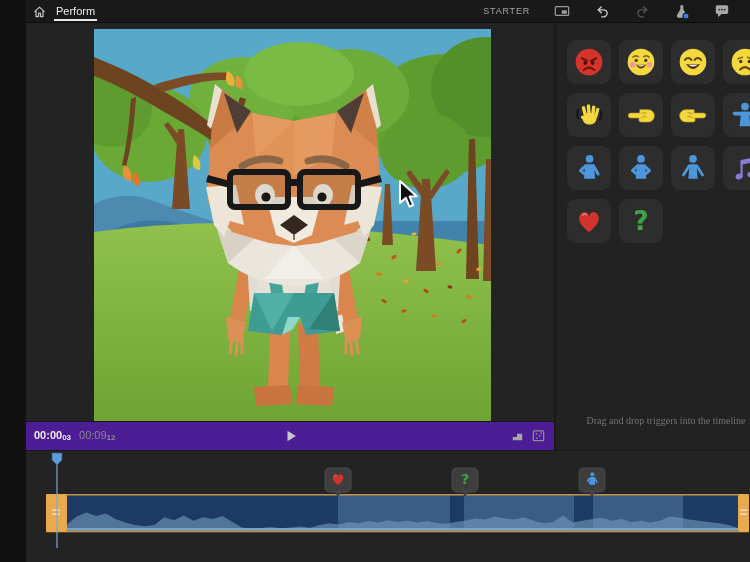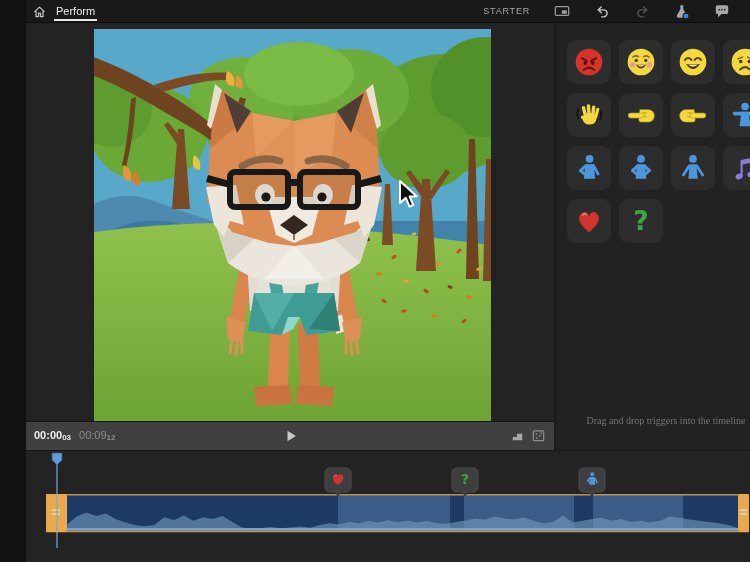--- a/index.html
+++ b/index.html
@@ -14,21 +14,21 @@
   .tab::after{content:"";position:absolute;left:2px;right:2px;bottom:1px;height:2px;background:#e8e8e8;}
   .title{position:absolute;left:0;right:0;text-align:center;color:#8f8f8f;font-size:10.5px;pointer-events:none;}
   .tb-right{position:absolute;right:6px;top:0;height:22px;display:flex;align-items:center;gap:24px;}
   .plan{color:#a5a5a5;font-size:9px;letter-spacing:.8px;}
   .tb-ic{display:flex;align-items:center;justify-content:center;width:16px;height:16px;}
 
   
   .main{position:absolute;left:0;top:23px;width:750px;height:427px;display:flex;}
   .stage-panel{position:relative;width:528px;height:427px;background:#232323;}
   .stage{position:absolute;left:68px;top:6px;width:397px;height:392px;background:#58a8c9;}
-  .control-bar{position:absolute;left:0;bottom:0;width:528px;height:28px;background:#404040;
+  .control-bar{position:absolute;left:0;bottom:0;width:528px;height:28px;background:#4c1d95;
                border-top:1px solid #151515;}
   .timecode{position:absolute;left:8px;top:7px;font-size:11px;color:#ececec;font-weight:bold;}
   .tc-frames{font-size:8px;font-weight:bold;vertical-align:-1px;}
   .tc-total{color:#8a8a8a;font-weight:normal;margin-left:8px;}
   .play-btn{position:absolute;left:256px;top:6px;width:18px;height:16px;display:flex;
             align-items:center;justify-content:center;}
   .cb-icons{position:absolute;right:8px;top:6px;display:flex;gap:6px;}
 
   .right-panel{position:relative;width:222px;height:427px;background:#222;border-left:2px solid #1a1a1a;box-sizing:border-box;}
   .trigger-grid{position:absolute;left:11px;top:17px;width:204px;display:flex;flex-wrap:wrap;gap:9px 8px;}

